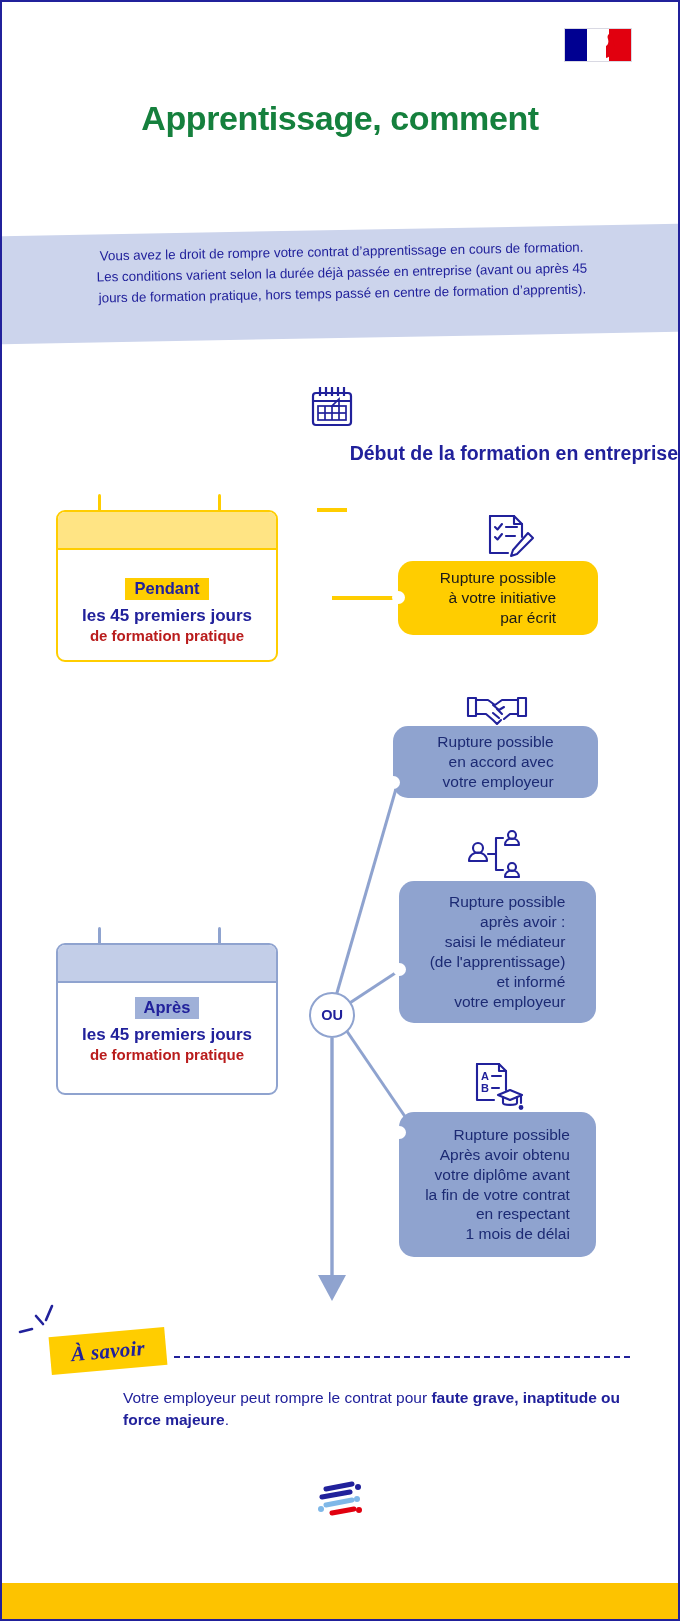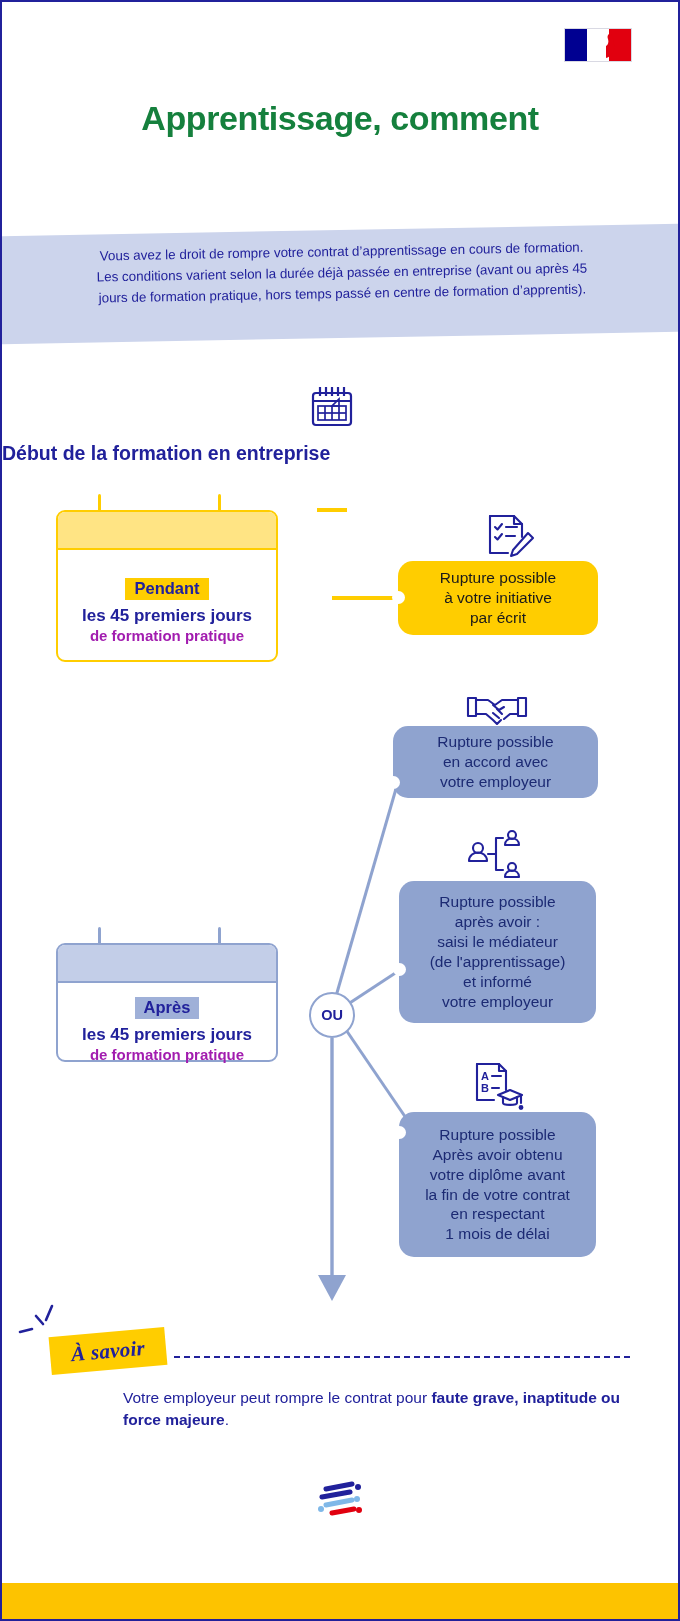--- a/index.html
+++ b/index.html
@@ -47,68 +47,68 @@
   .intro-text {
     position:absolute; top:240px; left:88px; width:504px;
     text-align:center; font-size:13.4px; line-height:1.55;
     color:#21219b; transform:rotate(-1.05deg);
   }
 
   
   .cal-icon { position:absolute; top:383px; left:307px; width:46px; height:44px; }
   .sec-head {
     position:absolute; top:440px; left:0; width:100%;
-    text-align:left; font-size:19.5px; font-weight:bold; color:#21219b;
+    text-align:right; font-size:19.5px; font-weight:bold; color:#21219b;
   }
 
   
   .tl { position:absolute; top:495px; left:0; width:680px; height:810px; }
 
   
   .cal-card { position:absolute; border-radius:9px; background:#fff; }
   .cal-card .ring { position:absolute; top:-18px; width:3px; height:28px; border-radius:2px; }
   .cal-card .band { position:absolute; left:0; right:0; top:0; height:38px;
     border-radius:7px 7px 0 0; }
   .cal-card .body {
     position:absolute; left:0; right:0; top:38px; bottom:0;
     display:flex; flex-direction:column; align-items:center;
     justify-content:flex-start; padding-top:14px;
   }
   .cal-card .tag {
     display:inline-block; padding:1px 9px 2px; font-size:16.5px; font-weight:bold;
     color:#21219b;
   }
   .cal-card .l1 { font-size:17px; font-weight:bold; color:#21219b; margin-top:6px; }
-  .cal-card .l2 { font-size:15px; font-weight:bold; color:#a21caf; margin-top:1px; }
+  .cal-card .l2 { font-size:15px; font-weight:bold; color:#b91c1c; margin-top:1px; }
 
   #card-pendant { left:54px; top:508px; width:222px; height:152px;
     border:2.5px solid #ffcd00; }
   #card-pendant .band { background:#ffe484; border-bottom:2.5px solid #ffcd00; }
   #card-pendant .ring { background:#ffcd00; }
   #card-pendant .tag { background:#ffcd00;margin-top:14px; }
 
-  #card-apres { left:54px; top:941px; width:222px; height:119px;
+  #card-apres { left:54px; top:941px; width:222px; height:152px;
     border:2.5px solid #8fa3cf; }
   #card-apres .band { background:#c3cee8; border-bottom:2.5px solid #8fa3cf; }
   #card-apres .ring { background:#8fa3cf; }
   #card-apres .tag { background:#9fb0d8; }
 
   
   .ou {
     position:absolute; left:307px; top:990px; width:46px; height:46px;
     border-radius:50%; background:#fff; border:2.2px solid #8fa3cf;
     display:flex; align-items:center; justify-content:center;
     font-size:14.5px; font-weight:bold; color:#21219b; z-index:5;
   }
 
   
   .opt { position:absolute; border-radius:15px; z-index:4;
     display:flex; align-items:center; justify-content:center;
     text-align:center; padding:10px 14px; }
-  .opt .txt { font-size:15.5px; line-height:1.29; }
+  .opt .txt { font-size:15.5px; line-height:1.29;text-align:right; }
   .opt .dot { position:absolute; width:13px; height:13px; border-radius:50%;
     background:#fff; left:-6.5px; }
 
   #opt1 { left:396px; top:559px; width:200px; height:74px;
     background:#ffcd00; color:#1a1a1a; }
   #opt1 .dot { top:30px; }
 
   #opt2 { left:391px; top:724px; width:205px; height:72px;
     background:#8fa3cf; color:#1c2a73; }
   #opt2 .dot { top:50px; }

